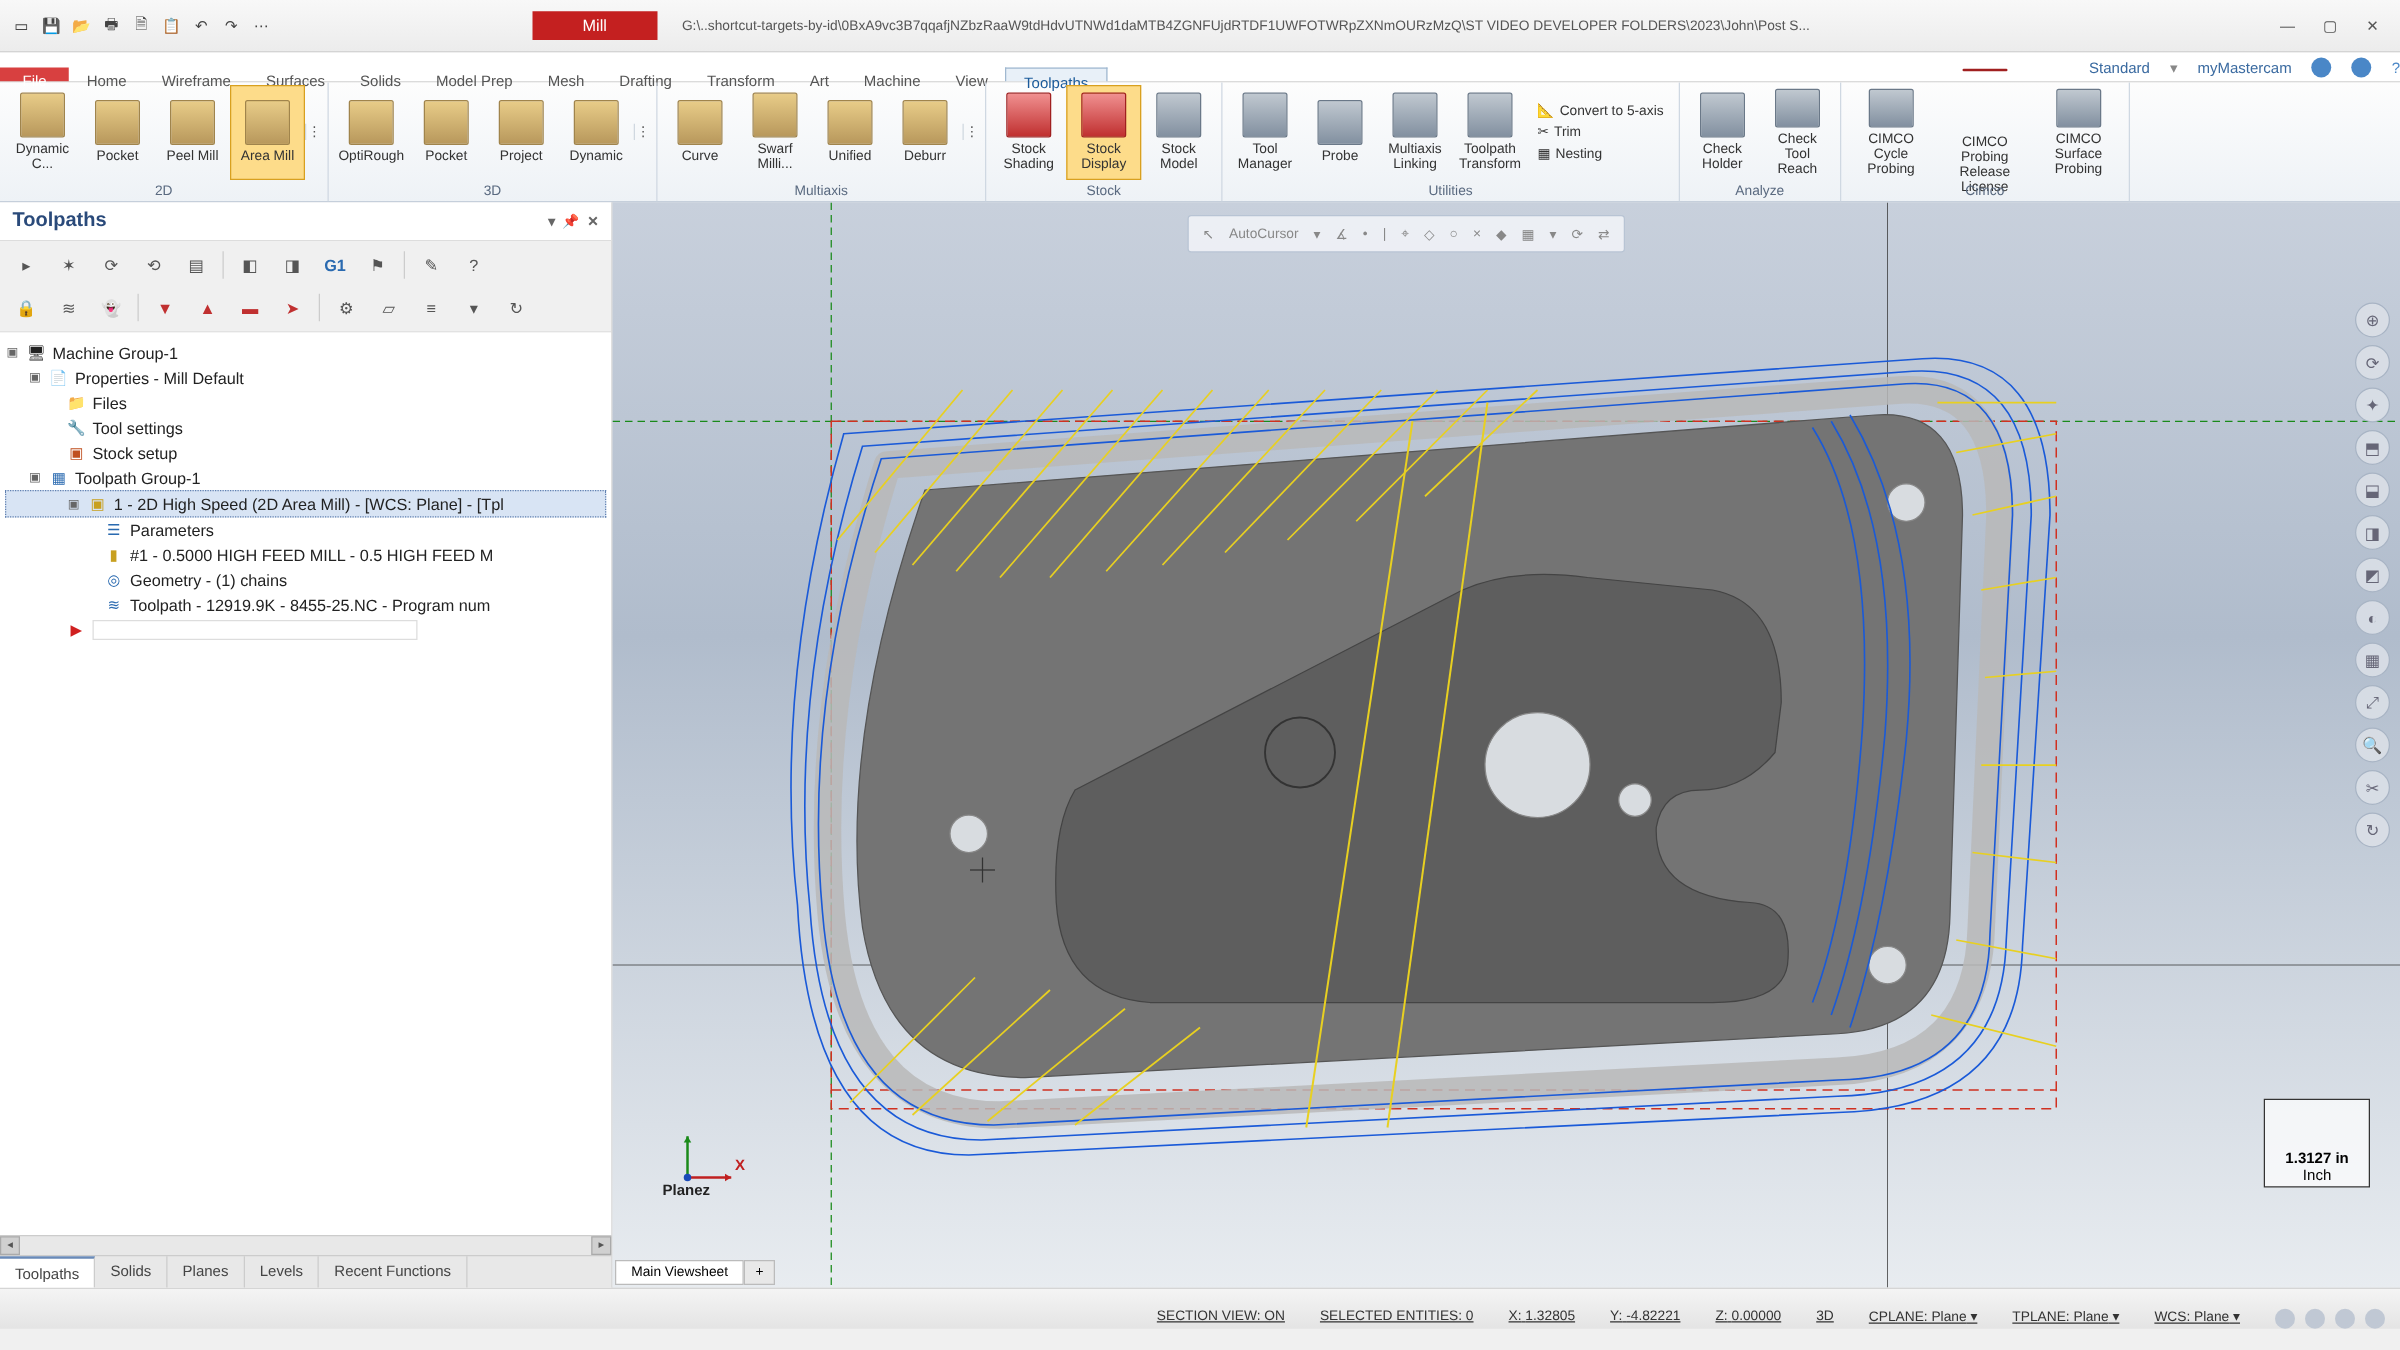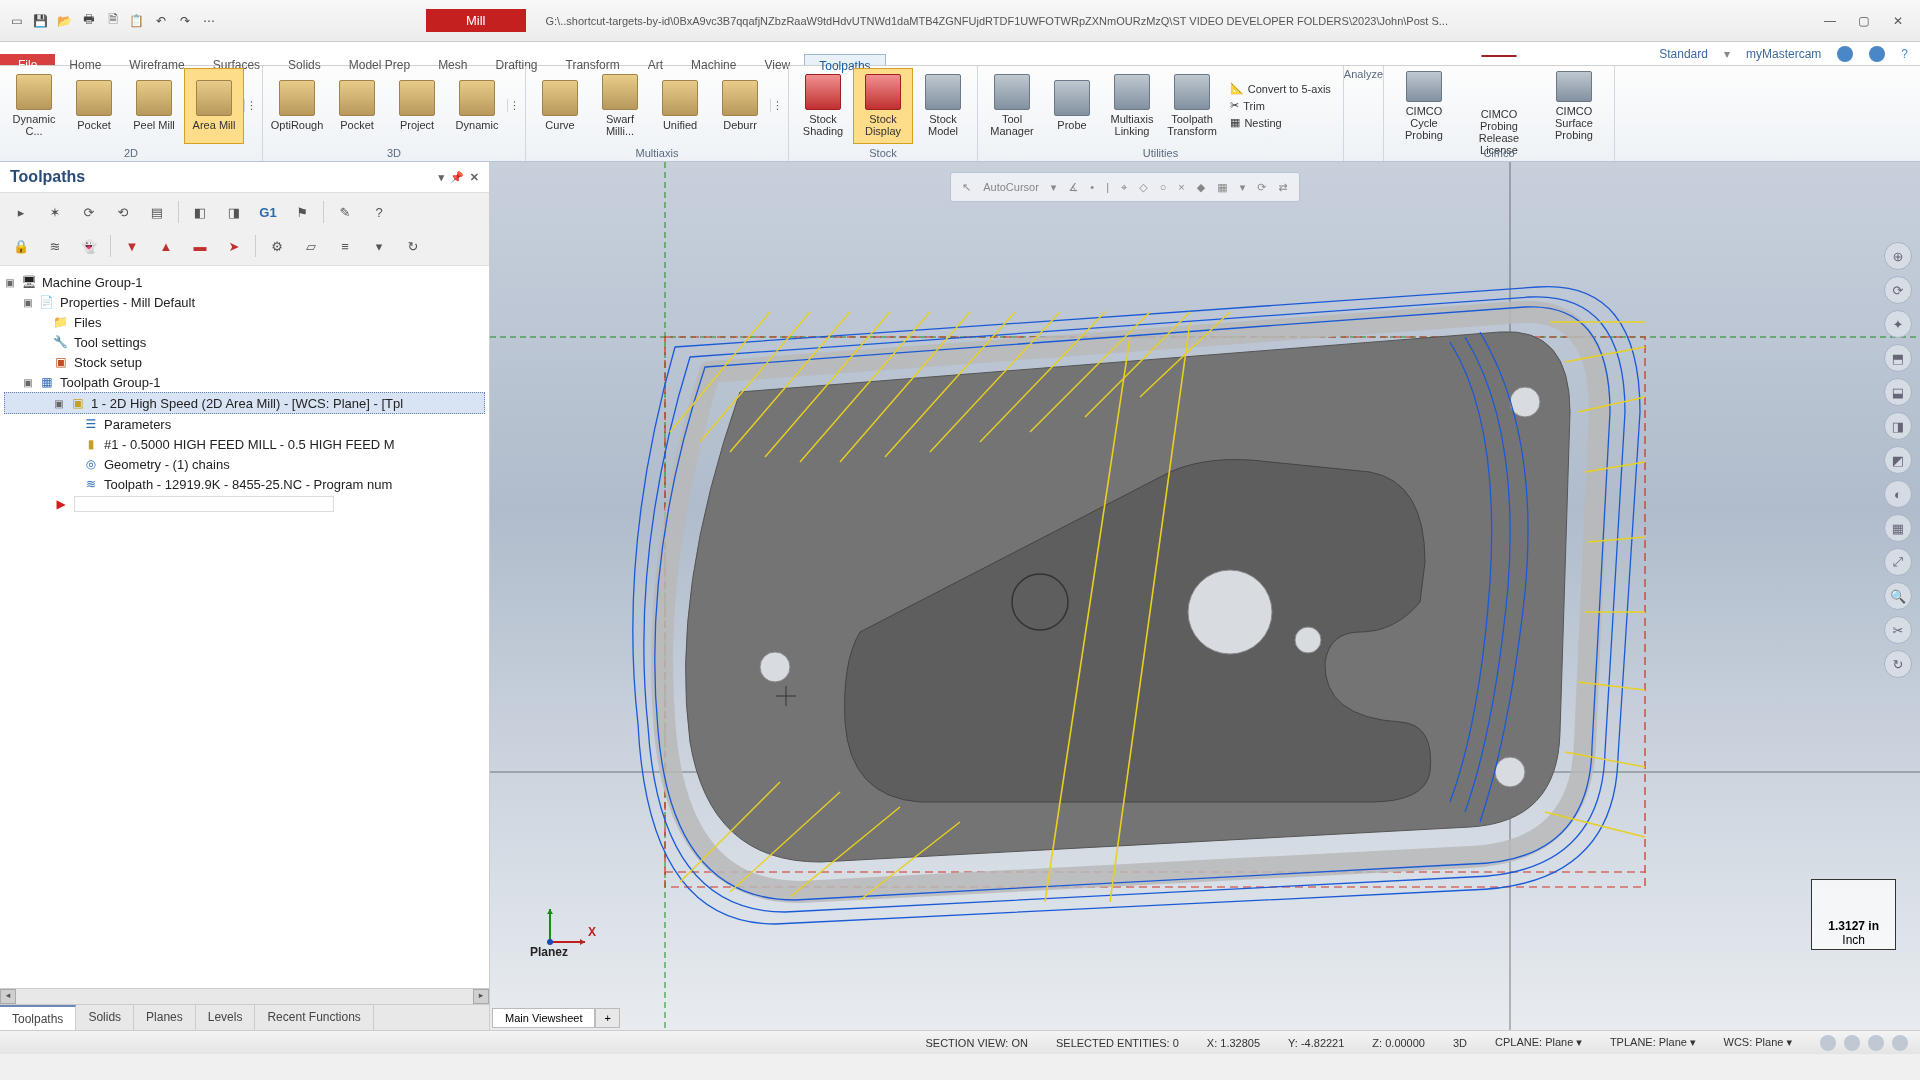--- a/index.html
+++ b/index.html
@@ -12,21 +12,21 @@
 .title-tab { background: #c42020; color: #fff; padding: 4px 40px; font-size: 13px; margin-left: 200px; }
 .title-path { flex: 1; color: #555; font-size: 11px; padding-left: 20px; white-space: nowrap; overflow: hidden; }
 .title-right { display: flex; gap: 10px; padding-right: 10px; color: #555; }
 .win-btn { width: 24px; text-align: center; cursor: pointer; }
 
 
 .ribbon-tabs { height: 24px; background: #fff; display: flex; border-bottom: 1px solid #d0d0d0; font-size: 12px; }
 .ribbon-tab { padding: 4px 14px; color: #555; cursor: pointer; margin-top: 12px; }
 .ribbon-tab.file { background: #d84040; color: #fff; padding: 4px 18px; }
 .ribbon-tab.active { background: #e8f0f8; border: 1px solid #a0b8d0; border-bottom: none; color: #1a5a9a; }
-.ribbon-right { margin-left: auto; display: flex; align-items: center; gap: 16px; padding-right: 12px; color: #3a6aa0; }
+.ribbon-right { margin-left: auto; display: flex; align-items: center; gap: 16px; padding-right: 0; color: #3a6aa0; }
 
 
 .ribbon { height: 96px; background: linear-gradient(#fdfdfd, #eef2f6); display: flex; border-bottom: 1px solid #b8c4d4; font-size: 11px; }
 .ribbon-group { display: flex; flex-direction: column; border-right: 1px solid #cfd8e2; }
 .ribbon-group-items { display: flex; flex: 1; align-items: center; padding: 0 4px; }
 .ribbon-group-label { text-align: center; color: #5a6a80; font-size: 11px; padding: 2px 0; }
 .ribbon-btn { display: flex; flex-direction: column; align-items: center; justify-content: center; width: 60px; height: 76px; padding: 2px; cursor: pointer; border: 1px solid transparent; }
 .ribbon-btn.sel { background: #fddc8a; border: 1px solid #d8a020; }
 .ribbon-icon { width: 36px; height: 36px; background: linear-gradient(#e8cc88, #b8985c); border: 1px solid #a0844c; border-radius: 2px; margin-bottom: 3px; }
 .ribbon-icon.alt { background: linear-gradient(#c0c8d0, #8290a0); border-color: #6a7888; }
@@ -63,21 +63,21 @@
 .vt-item { display: flex; align-items: center; gap: 3px; padding: 0 3px; }
 .right-tools { position: absolute; right: 6px; top: 80px; width: 30px; display: flex; flex-direction: column; gap: 6px; }
 .rt-btn { width: 28px; height: 28px; background: rgba(220,225,232,0.85); border: 1px solid #a8b4c4; border-radius: 14px; display: flex; align-items: center; justify-content: center; color: #667; font-size: 13px; cursor: pointer; }
 .scale-box { position: absolute; right: 24px; bottom: 80px; border: 1px solid #333; background: rgba(255,255,255,0.7); padding: 2px 16px; font-size: 12px; text-align: center; }
 .axis-widget { position: absolute; left: 40px; bottom: 70px; font-size: 12px; font-weight: bold; }
 
 
 .bottom-tabs-left { height: 26px; background: #e8e8e8; border-top: 1px solid #ccc; display: flex; font-size: 12px; }
 .bottom-tabs-left .btab { padding: 5px 12px; color: #444; cursor: pointer; border-right: 1px solid #ccc; }
 .bottom-tabs-left .btab.active { background: #fff; border-top: 2px solid #6a8ab8; }
-.status { height: 24px; background: linear-gradient(#f4f4f4,#e4e4e4); border-top: 1px solid #ccc; display: flex; align-items: center; font-size: 11px; color: #333; gap: 28px; padding: 0 12px; }
+.status { height: 24px; background: linear-gradient(#f4f4f4,#e4e4e4); border-top: 1px solid #ccc; display: flex; font-size: 11px; color: #333; gap: 28px; padding: 16px 12px; text-decoration: underline; }
 .status .spacer { flex: 1; }
 .status-item { white-space: nowrap; }
 .status-icons { display: flex; gap: 8px; }
 .status-icons span { width: 16px; height: 16px; background: #c0c8d4; border-radius: 8px; }
 </style>
 </head>
 <body>
 
 <div class="titlebar">
   <div class="qat">
@@ -234,20 +234,30 @@
       <div class="ribbon-small-col">
         <div class="ribbon-small-item">📐 <span>Convert to 5-axis</span></div>
         <div class="ribbon-small-item">✂ <span>Trim</span></div>
         <div class="ribbon-small-item">▦ <span>Nesting</span></div>
       </div>
     </div>
     <div class="ribbon-group-label">Utilities</div>
   </div>
 
   <div class="ribbon-group">
+    <div class="ribbon-group-items">
+      <div class="ribbon-btn">
+          <div class="ribbon-icon alt"></div>
+          <span class="ribbon-btn-label">Check Holder</span>
+        </div>
+      <div class="ribbon-btn">
+          <div class="ribbon-icon alt"></div>
+          <span class="ribbon-btn-label">Check Tool Reach</span>
+        </div>
+    </div>
     <div class="ribbon-group-label">Analyze</div>
   </div>
 
   <div class="ribbon-group">
     <div class="ribbon-group-items">
       <div class="ribbon-btn" style="width:72px;">
           <div class="ribbon-icon alt"></div>
           <span class="ribbon-btn-label">CIMCO Cycle Probing</span>
         </div>
       <div class="ribbon-btn" style="width:78px;gap:48px;">

